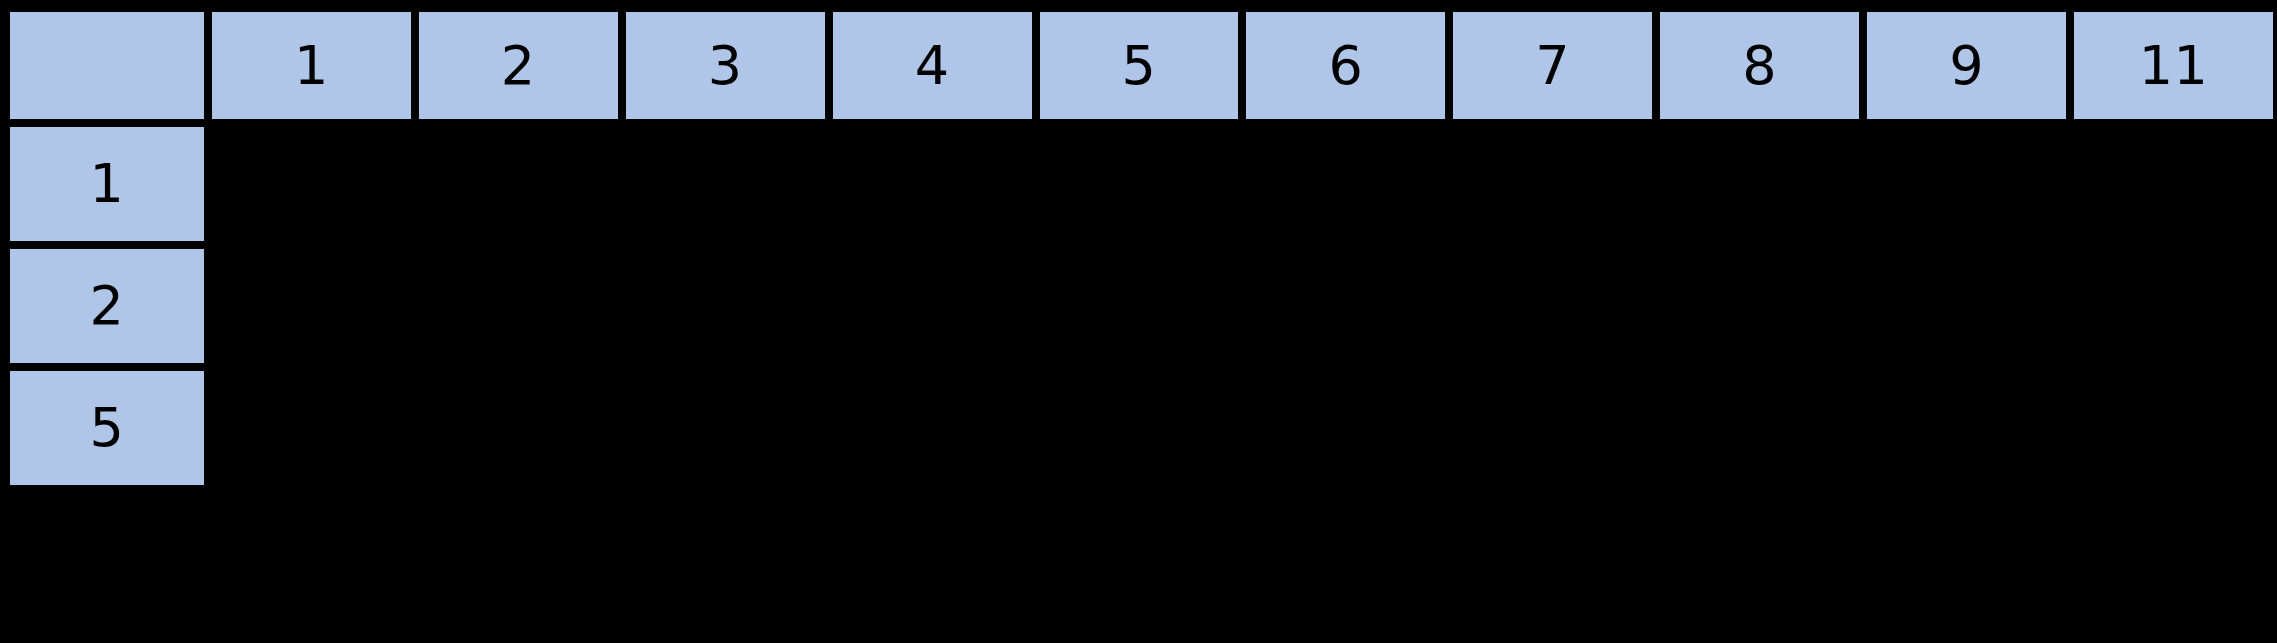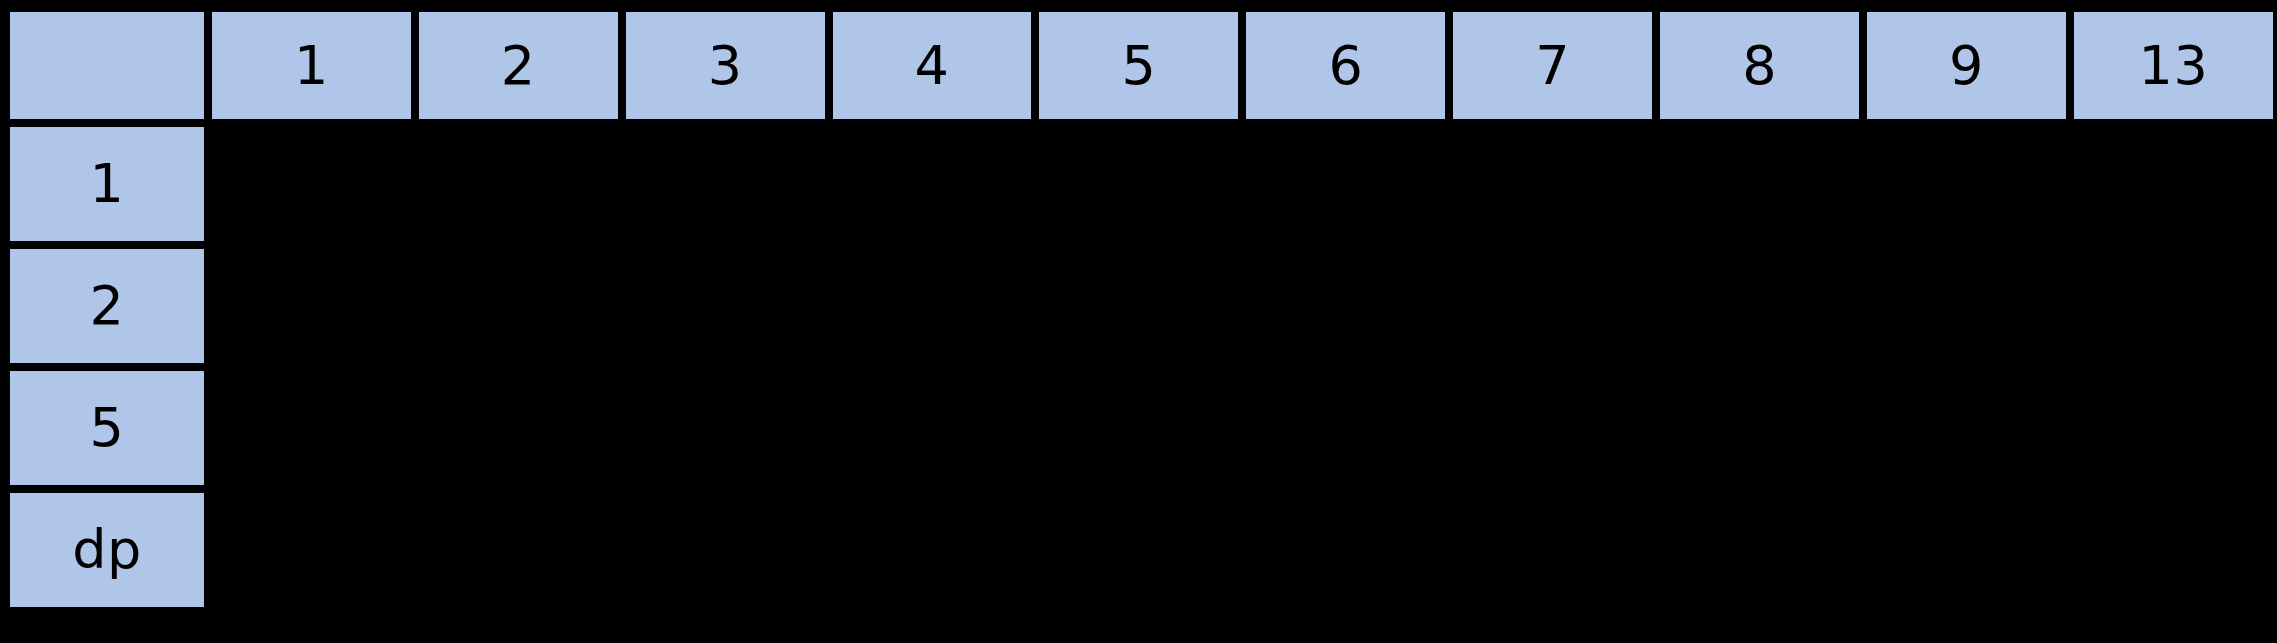--- a/index.html
+++ b/index.html
@@ -91,21 +91,21 @@
 
         <td class="cell-blue header-cell col-data">1</td>
         <td class="cell-blue header-cell col-data">2</td>
         <td class="cell-blue header-cell col-data">3</td>
         <td class="cell-blue header-cell col-data">4</td>
         <td class="cell-blue header-cell col-data">5</td>
         <td class="cell-blue header-cell col-data">6</td>
         <td class="cell-blue header-cell col-data">7</td>
         <td class="cell-blue header-cell col-data">8</td>
         <td class="cell-blue header-cell col-data">9</td>
-        <td class="cell-blue header-cell col-data">13</td>
+        <td class="cell-blue header-cell col-data">11</td>
       </tr>
 
       <tr class="row-body">
         <td class="cell-blue row-label-cell col-label">1</td>
         <td class="cell-blank col-data"></td>
         <td class="cell-blank col-data"></td>
         <td class="cell-blank col-data"></td>
         <td class="cell-blank col-data"></td>
         <td class="cell-blank col-data"></td>
         <td class="cell-blank col-data"></td>
@@ -136,30 +136,17 @@
         <td class="cell-blank col-data"></td>
         <td class="cell-blank col-data"></td>
         <td class="cell-blank col-data"></td>
         <td class="cell-blank col-data"></td>
         <td class="cell-blank col-data"></td>
         <td class="cell-blank col-data"></td>
         <td class="cell-blank col-data"></td>
         <td class="cell-blank col-data"></td>
       </tr>
 
-      <tr class="row-body">
-        <td class="cell-blue row-label-cell col-label">dp</td>
-        <td class="cell-blank col-data"></td>
-        <td class="cell-blank col-data"></td>
-        <td class="cell-blank col-data"></td>
-        <td class="cell-blank col-data"></td>
-        <td class="cell-blank col-data"></td>
-        <td class="cell-blank col-data"></td>
-        <td class="cell-blank col-data"></td>
-        <td class="cell-blank col-data"></td>
-        <td class="cell-blank col-data"></td>
-        <td class="cell-blank col-data"></td>
-      </tr>
 
     </tbody>
   </table>
 
 </div>
 
 </body></html>

